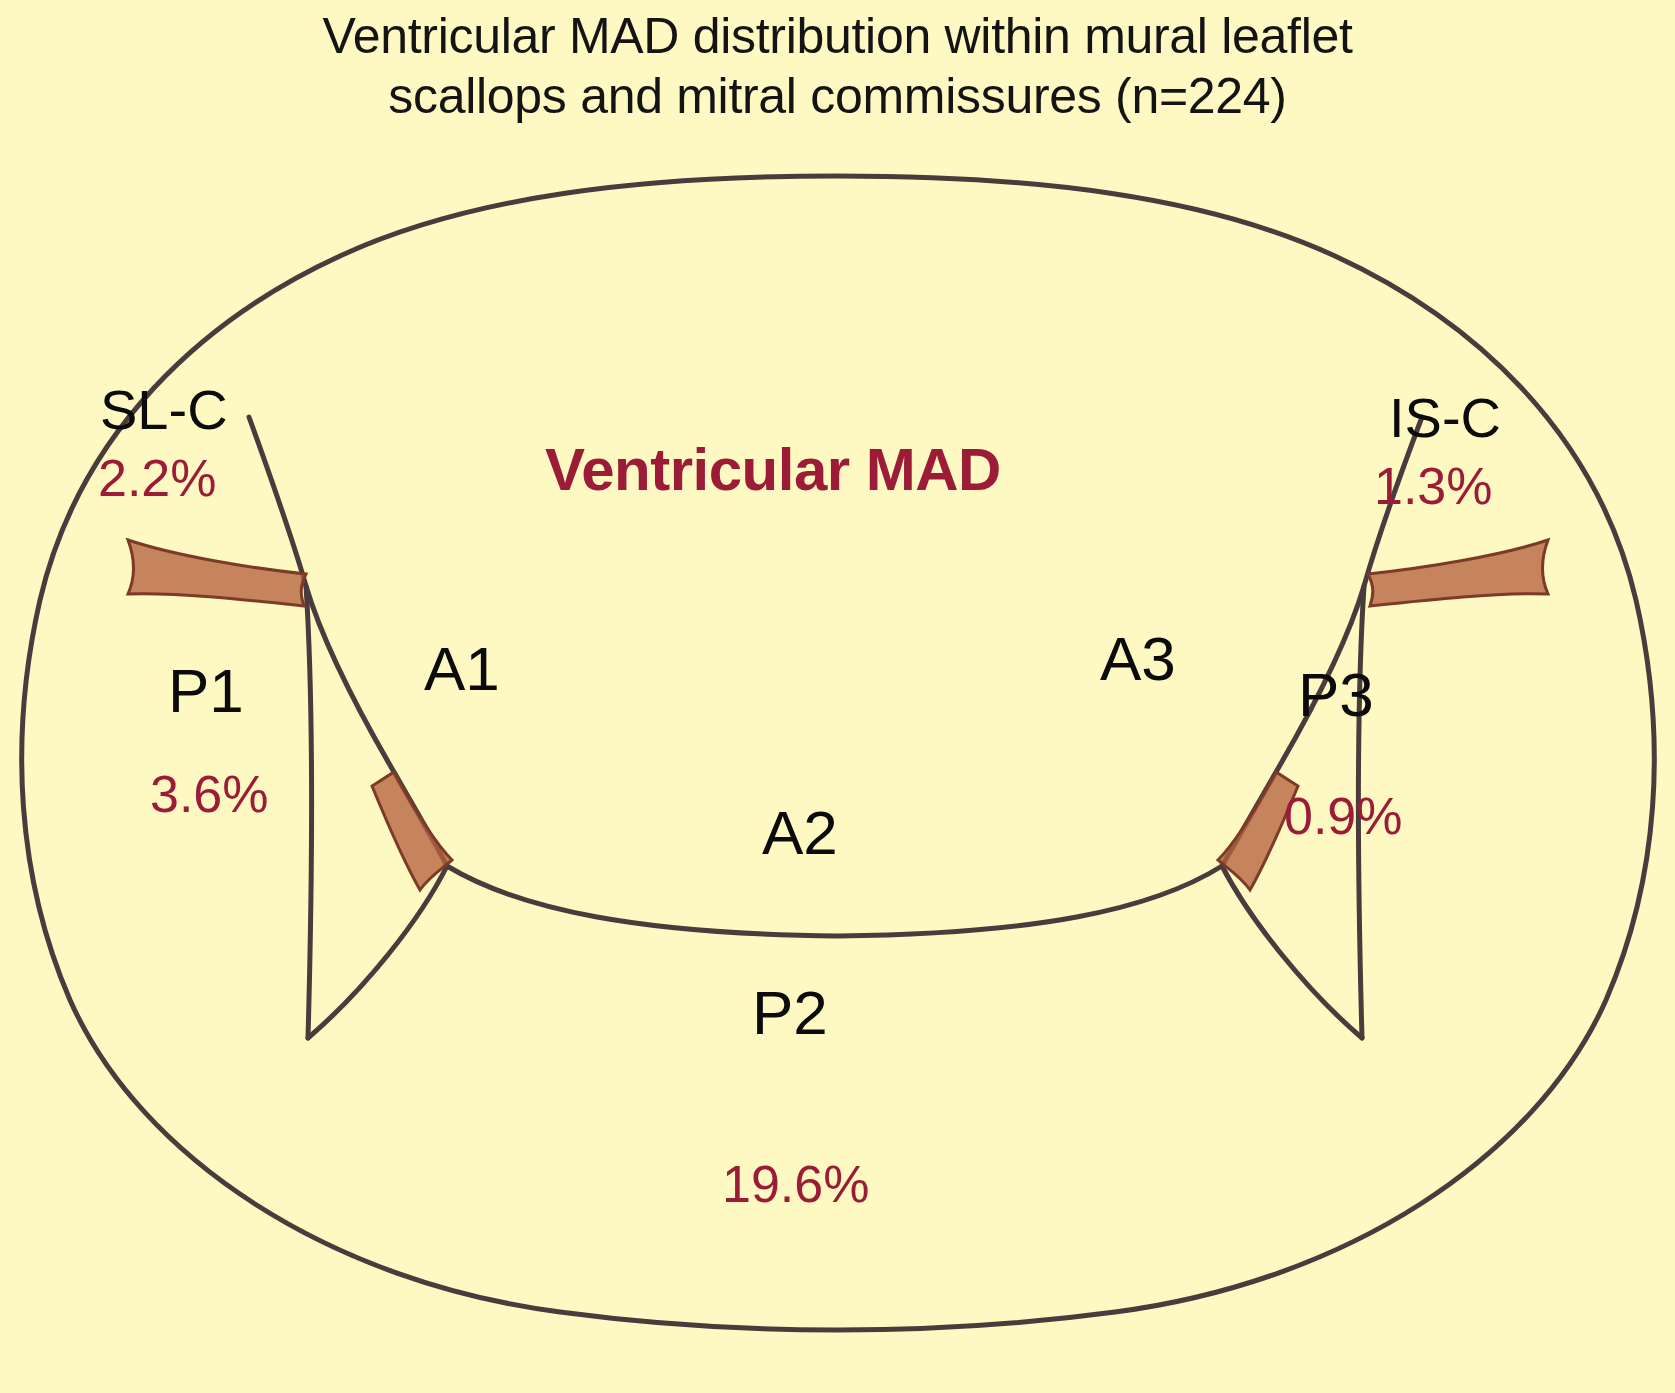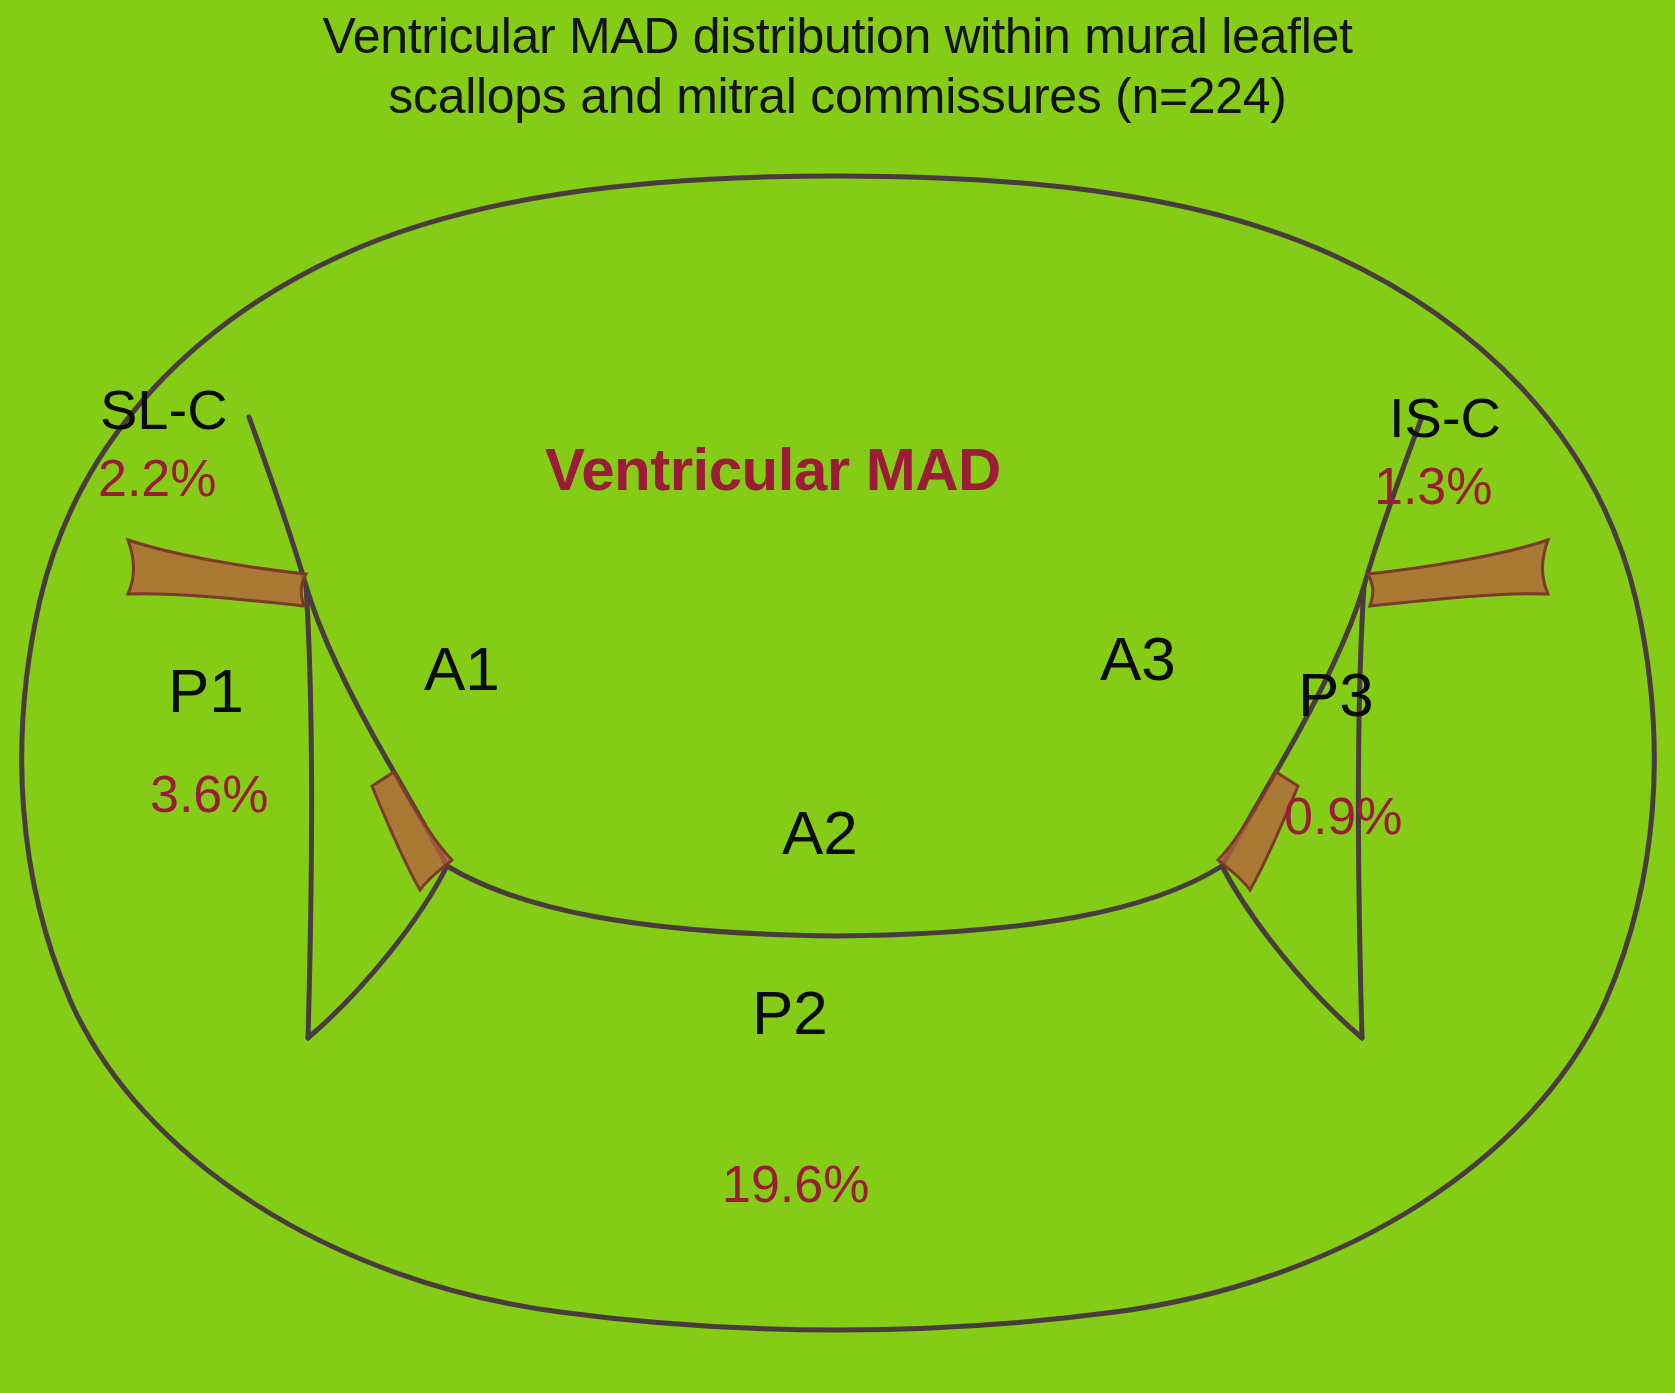--- a/index.html
+++ b/index.html
@@ -13,21 +13,21 @@
     height: 1393px;
     font-family: "Liberation Sans", sans-serif;
     color: #1a1a1a;
     overflow: hidden;
     position: relative;
   }
   #figure {
     position: relative;
     width: 1675px;
     height: 1393px;
-    background: #84cc16;
+    background: #fef9c3;
   }
 
   
   .title-block {
     position: absolute;
     top: 6px;
     left: 0;
     width: 1675px;
     text-align: center;
     line-height: 1.20;
@@ -80,21 +80,21 @@
   #lbl-slc-pct    { left: 98px;   top: 452px; }
   #lbl-isc        { left: 1378px; top: 390px; margin-left: 11px; }
   #lbl-isc-pct    { left: 1374px; top: 460px; }
   #lbl-center     { left: 545px;  top: 440px; }
   #lbl-p1         { left: 168px;  top: 660px; }
   #lbl-p1-pct     { left: 150px;  top: 768px; }
   #lbl-a1         { left: 424px;  top: 638px; }
   #lbl-a3         { left: 1100px; top: 628px; }
   #lbl-p3         { left: 1298px; top: 664px; }
   #lbl-p3-pct     { left: 1284px; top: 790px; }
-  #lbl-a2         { left: 762px;  top: 802px; margin-left: 20px; }
+  #lbl-a2         { left: 762px;  top: 802px; }
   #lbl-p2         { left: 752px;  top: 982px; }
   #lbl-p2-pct     { left: 722px;  top: 1110px; margin-top: 48px; }
 </style>
 </head>
 <body>
 
 <div id="figure">
 
   <div class="title-block">
     <span class="title-line">Ventricular MAD distribution within mural leaflet</span>

